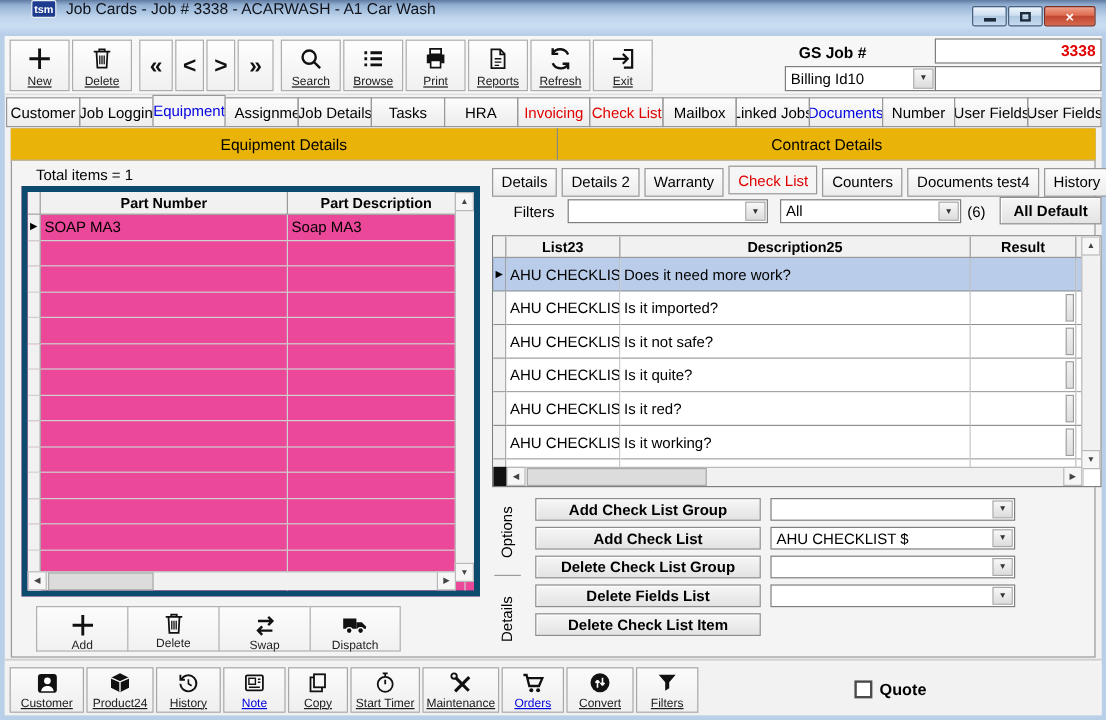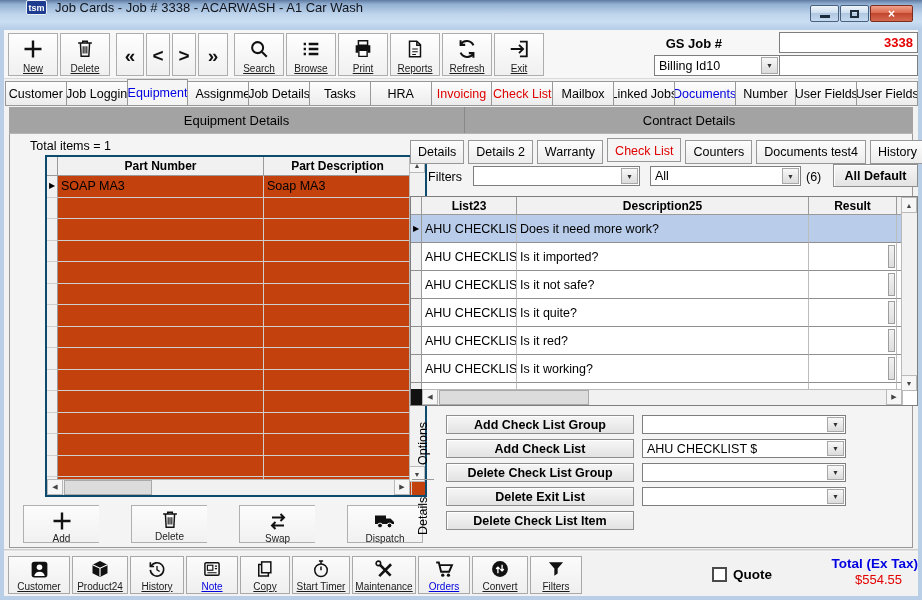--- a/index.html
+++ b/index.html
@@ -44,41 +44,41 @@
   .billing { position:absolute; left:650px; top:25px; width:126px; height:21px; }
 
   
   .tabs { position:absolute; left:1px; top:51px; width:912px; height:25px; display:flex; }
   .tab { flex:1 1 0; border:1px solid #989898; margin-right:-1px; background:linear-gradient(#fdfdfd,#ececec);
     display:flex; align-items:center; justify-content:center; font-size:12.5px; white-space:nowrap; overflow:hidden; color:#000; }
   .tab.sel { background:#f5f5f5; position:relative; top:-2px; height:27px; z-index:2; }
 
   
   .main-panel { position:absolute; left:5px; top:77px; width:904px; height:441px; border:1px solid #989898; background:#f4f4f4; }
-  .pheaders { position:absolute; left:5px; top:77px; width:904px; height:27px; display:flex; border-bottom:1px solid #b5b5b5; background:#a3a3a3; }
+  .pheaders { position:absolute; left:5px; top:77px; width:904px; height:27px; display:flex; border-bottom:1px solid #b5b5b5; background:#eab308; }
   .phead { display:flex; align-items:center; justify-content:center; font-size:13px; color:#000; }
   .phead.l { width:456px; border-right:1px solid #888; }
   .phead.r { flex:1; }
 
   
   .total-label { position:absolute; left:26px; top:109px; font-size:12.5px; }
-  .lgrid { position:absolute; left:14px; top:125px; width:382px; height:342px; background:#c2410c; border:2px solid #0c4a6e; overflow:hidden;margin-left:27px; }
+  .lgrid { position:absolute; left:14px; top:125px; width:382px; height:342px; background:#ec4899; border:5px solid #0c4a6e; overflow:hidden; }
   .lg-head { display:flex; height:19px; background:#f1f1f1; }
   .lg-head > div { border-right:1px solid #9a9a9a; border-bottom:1px solid #9a9a9a; font-size:12px; font-weight:bold;
     display:flex; align-items:center; justify-content:center; }
   .lc0 { width:11px; } .lc1 { width:206px; } .lc2 { width:148px; }
   .lrow { display:flex; height:21.5px; }
   .lrow > div { border-right:1px solid #cfcfcf; border-bottom:1px solid #cfcfcf; font-size:12.5px; display:flex; align-items:center; padding-left:3px; overflow:hidden; white-space:nowrap; }
   .lrow > .lc0 { background:#f1f1f1; border-right:1px solid #9a9a9a; padding:0; justify-content:center; }
   .marker { font-size:8px; line-height:1; color:#000; }
   .vscroll { position:absolute; right:0; top:0; width:16px; background:#f1f1f1; border-left:1px solid #b9b9b9; }
   .hscroll { position:absolute; left:0; bottom:0; height:16px; background:#f1f1f1; border-top:1px solid #b9b9b9; }
   .sbtn { position:absolute; width:16px; height:16px; background:#f6f6f6; border:1px solid #b9b9b9; display:flex; align-items:center; justify-content:center; font-size:7px; color:#444; }
   .sthumb { position:absolute; background:#dcdcdc; border:1px solid #a9a9a9; }
-  .eq-actions { position:absolute; left:19px; top:475px; display:flex;gap:32px; }
+  .eq-actions { position:absolute; left:26px; top:475px; display:flex; }
   .eq-btn { width:76px; height:38px; border:1px solid #b0b0b0; background:linear-gradient(#fcfcfc,#f1f1f1);
     display:flex; flex-direction:column; align-items:center; justify-content:space-between; padding:3px 0 2px; margin-right:0; border-right-width:0; }
   .eq-btn:last-child { border-right-width:1px; }
   .eq-btn .lbl { font-size:10px; color:#222; }
 
   
   .ctabs { position:absolute; left:406px; top:110px; height:24px; display:flex; gap:4px; }
   .ctab { border:1px solid #989898; background:linear-gradient(#fdfdfd,#ececec); padding:0 7px; display:flex; align-items:center;
     font-size:12.5px; white-space:nowrap; color:#000; }
   .ctab.sel { background:#f5f5f5; position:relative; top:-2px; padding-top:2px; }
@@ -561,21 +561,21 @@
 
     <div class="side-tabs">
       <div class="vtab">Options</div>
       <div class="vdiv"></div>
       <div class="vtab">Details</div>
     </div>
 
     <button class="btn3d cl-btn" style="top:385px">Add Check List Group</button>
     <button class="btn3d cl-btn" style="top:409px">Add Check List</button>
     <button class="btn3d cl-btn" style="top:433px">Delete Check List Group</button>
-    <button class="btn3d cl-btn" style="top:457px">Delete Exit List</button>
+    <button class="btn3d cl-btn" style="top:457px">Delete Fields List</button>
     <button class="btn3d cl-btn" style="top:481px">Delete Check List Item</button>
 
     <div class="combo cl-combo" style="top:385px">
       <span></span>
       <span class="arrow">▼</span>
     </div>
     <div class="combo cl-combo" style="top:409px">
       <span>AHU CHECKLIST $</span>
       <span class="arrow">▼</span>
     </div>
@@ -683,19 +683,15 @@
             </svg>
           </span>
         <span class="lbl" style="color: rgb(26, 26, 26);">Filters</span>
       </button>
     </div>
 
     <div class="quote">
       <span class="cb"></span>
       <span class="lbl">Quote</span>
     </div>
-    <div class="total">
-      <div class="t1" style="color: rgb(0, 0, 224);">Total (Ex Tax)</div>
-      <div class="t2" style="color: rgb(227, 0, 0);">$554.55</div>
-    </div>
 
   </div>
 </div>
 
 </body></html>

